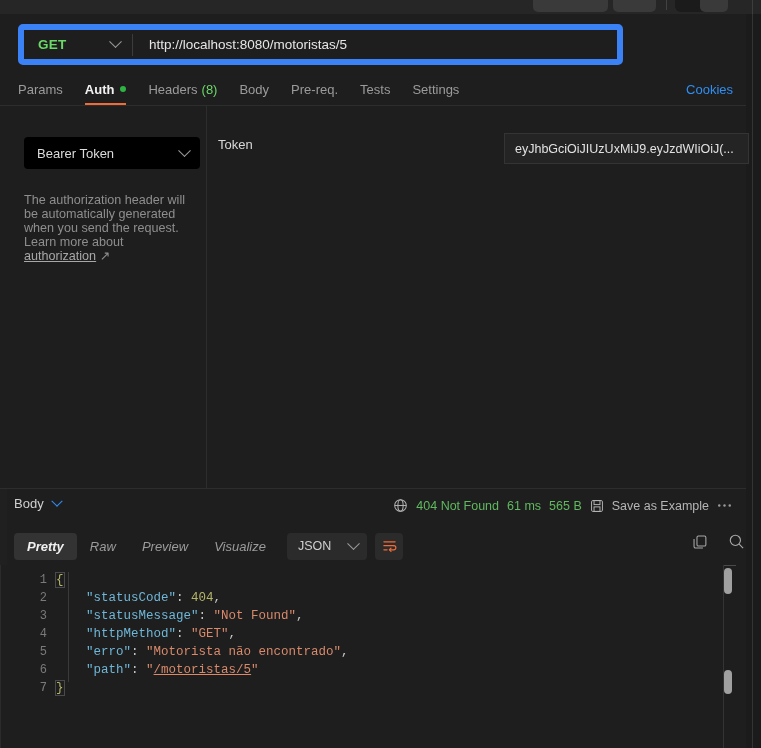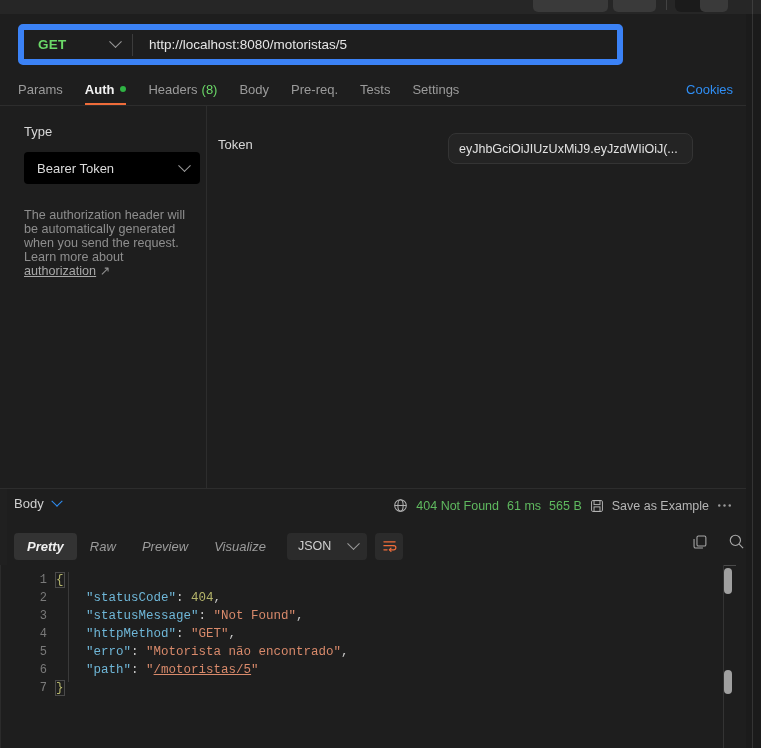--- a/index.html
+++ b/index.html
@@ -66,22 +66,22 @@
   .auth-left { position:absolute; left:7px; top:106px; width:199px; height:382px; padding:18px 16px 0 17px; }
   .auth-vline { position:absolute; left:206px; top:106px; width:1px; height:382px; background:#2d2d2d; }
   .lbl { font-size:13px; color:#d8d8d8; }
   .type-sel { margin-top:13px; width:176px; height:32px; background:#000000; border-radius:4px;
               display:flex; align-items:center; justify-content:space-between; padding:0 11px 0 13px; cursor:pointer;gap:24px; }
   .type-sel span { font-size:13px; color:#dcdcdc; }
   .helptext { margin-top:24px; font-size:12.6px; line-height:14px; color:#8e8e8e; width:172px; }
   .helplink { color:#a8a8a8; text-decoration:underline; cursor:pointer; }
 
   .token-label { position:absolute; left:218px; top:137px; font-size:13px; color:#d8d8d8; }
-  .token-field { position:absolute; left:448px; top:133px; width:245px; height:31px;
-                 background:#242424; border:1px solid #343434; border-radius:8px;
+  .token-field { position:absolute; left:504px; top:133px; width:245px; height:31px;
+                 background:#242424; border:1px solid #343434; border-radius:0;
                  display:flex; align-items:center; padding:0 10px; overflow:hidden; cursor:text; }
   .token-text { font-size:12.5px; color:#e2e2e2; white-space:nowrap; overflow:hidden; text-overflow:clip;
                 font-family:"Liberation Sans", sans-serif; }
 
   
   .resp-divider { position:absolute; left:0; top:488px; width:746px; height:1px; background:#2d2d2d; }
   .resp-bar { position:absolute; left:0; top:489px; width:746px; height:33px; }
   .body-sel { position:absolute; left:14px; top:7px; display:flex; align-items:center; cursor:pointer; }
   .body-sel span { font-size:13px; color:#d0d0d0; }
   .body-sel .chev { margin-left:9px; border-color:#2f8ef4; width:8px; height:8px; }
@@ -174,21 +174,20 @@
       <span>Tests</span>
     </div>
     <div class="rtab">
       <span>Settings</span>
     </div>
   </div>
 <div class="cookies" style="position:absolute; right:28px; top:82px;">Cookies</div>
 <div class="tabs-underline"></div>
 
 <div class="auth-left">
-  <div class="lbl">Type</div>
   <div class="type-sel">
     <span>Bearer Token</span>
     <span class="chev"></span>
   </div>
   <div class="helptext"><span>The authorization header will be automatically generated when you send the request. Learn more about </span><span class="helplink">authorization</span> <span>↗</span></div>
 </div>
 <div class="auth-vline"></div>
 
 <div class="token-label">Token</div>
 <div class="token-field">

